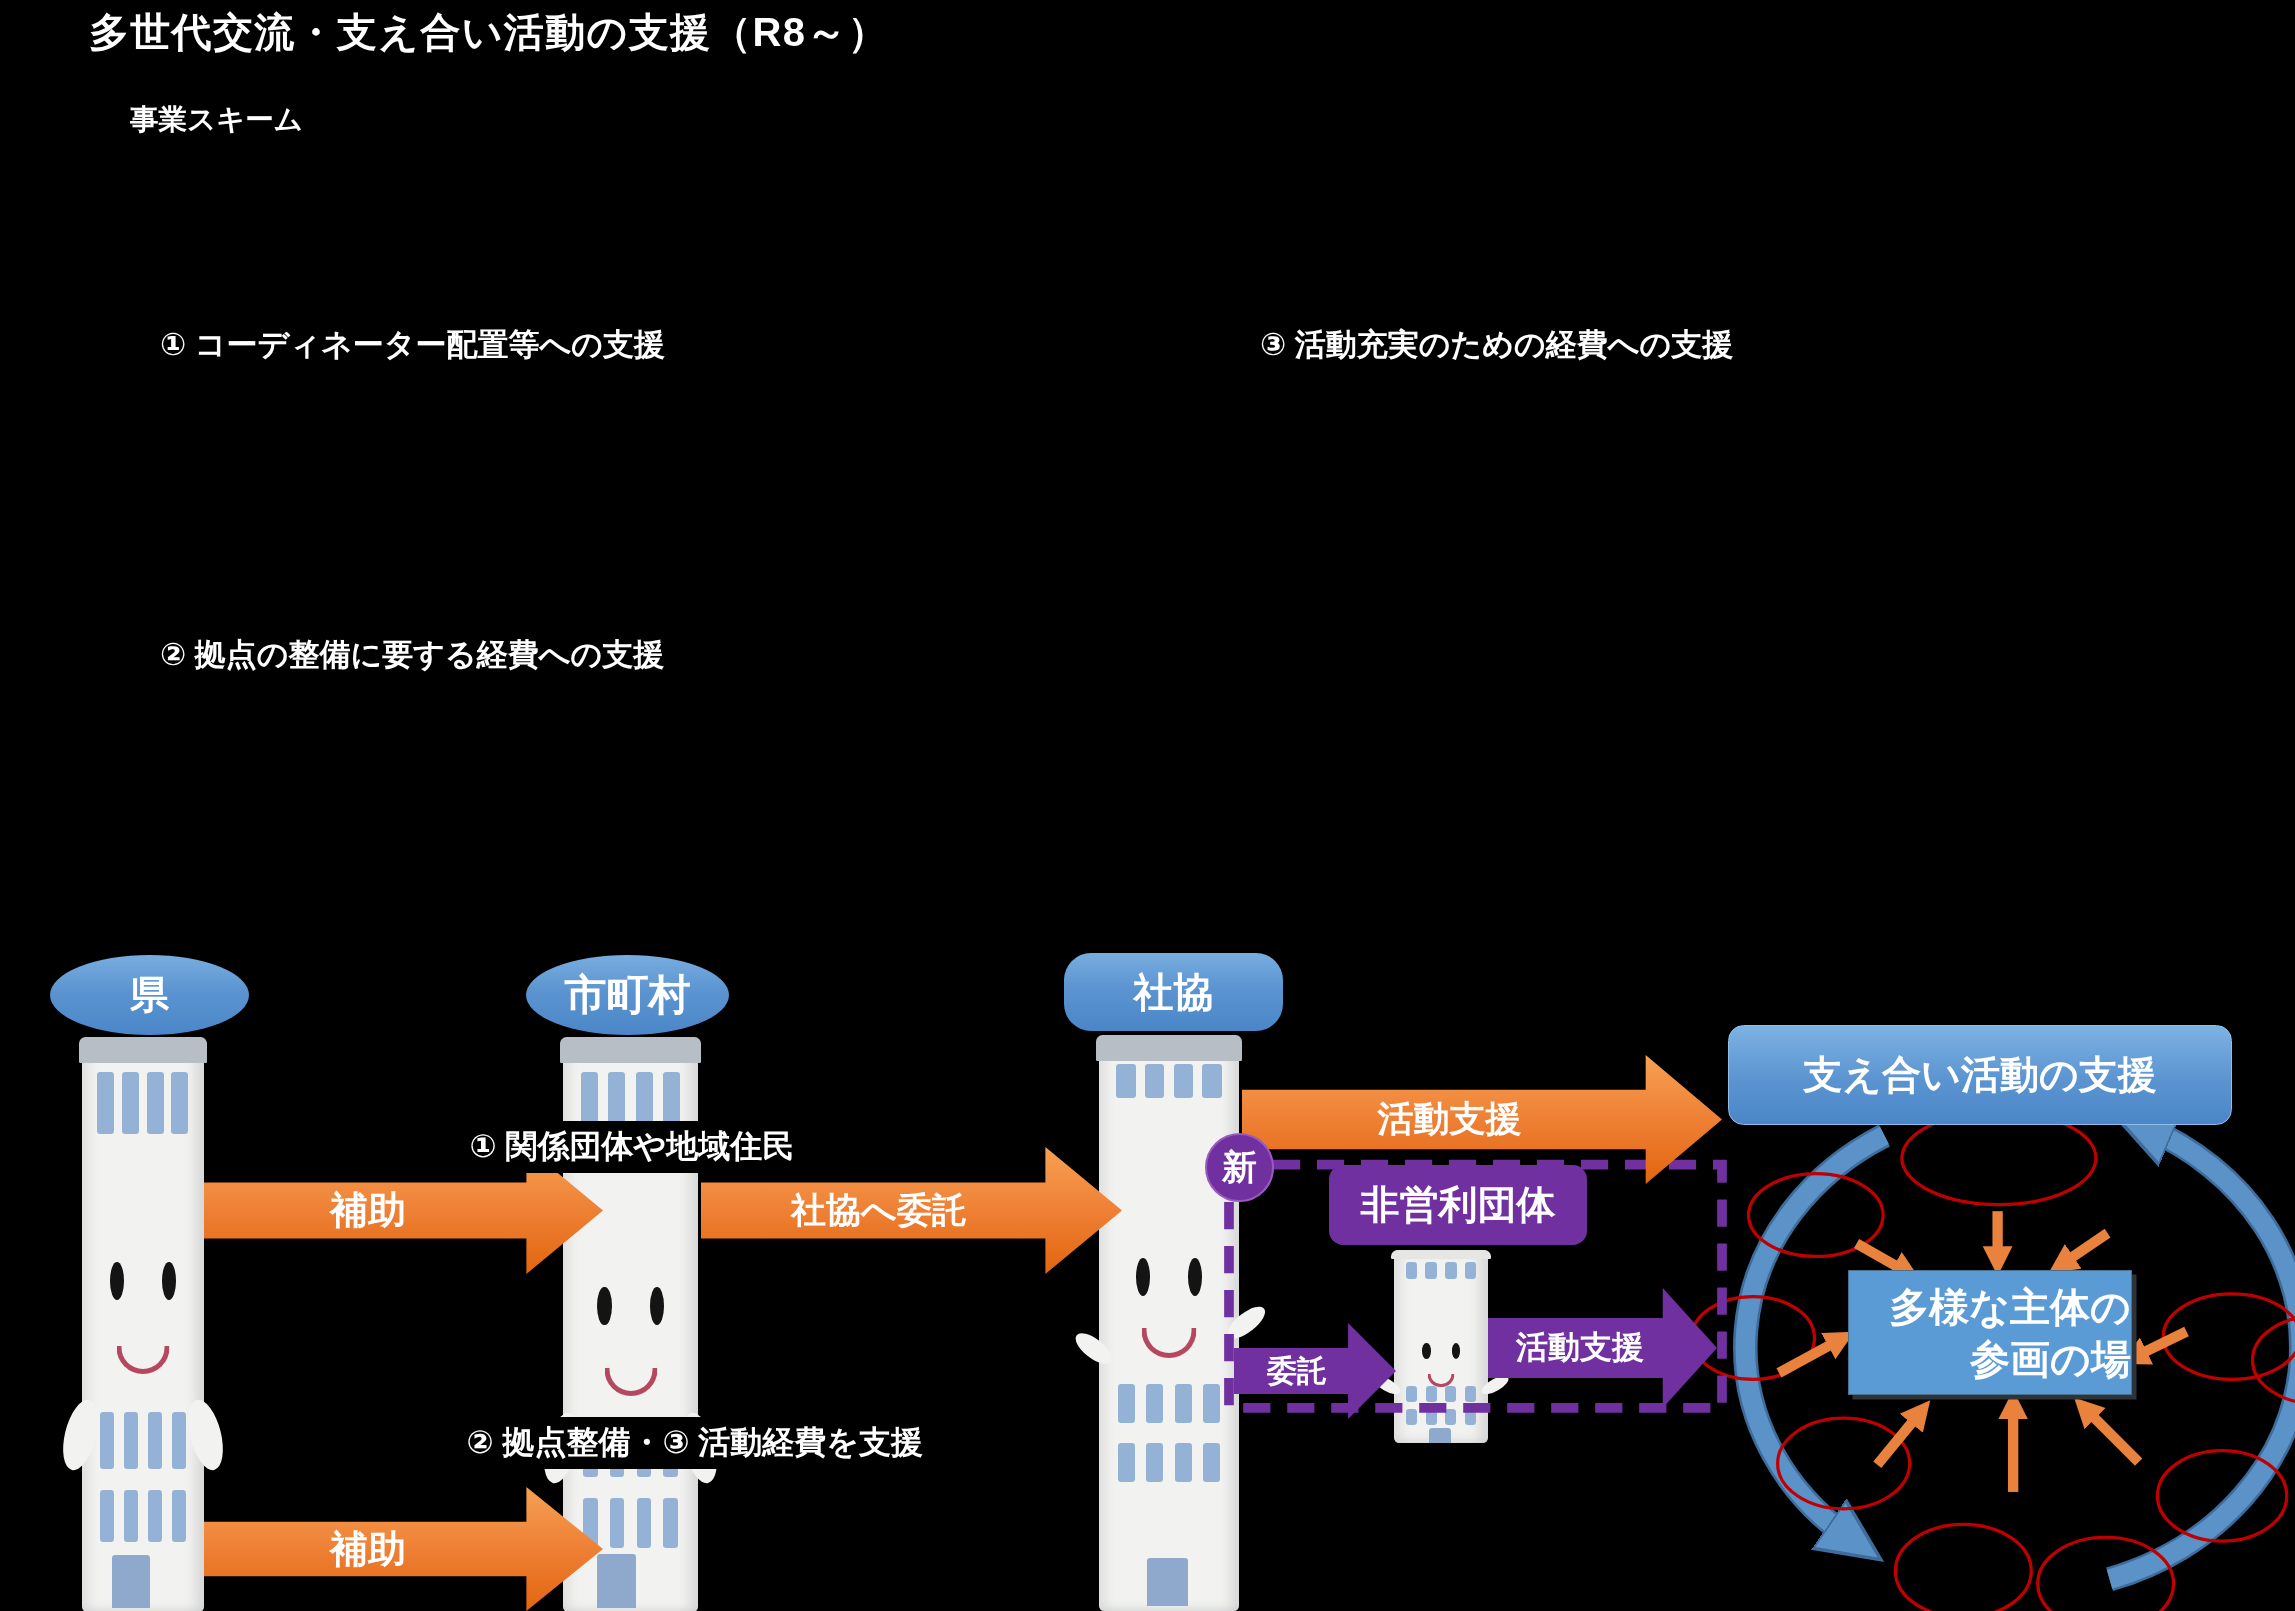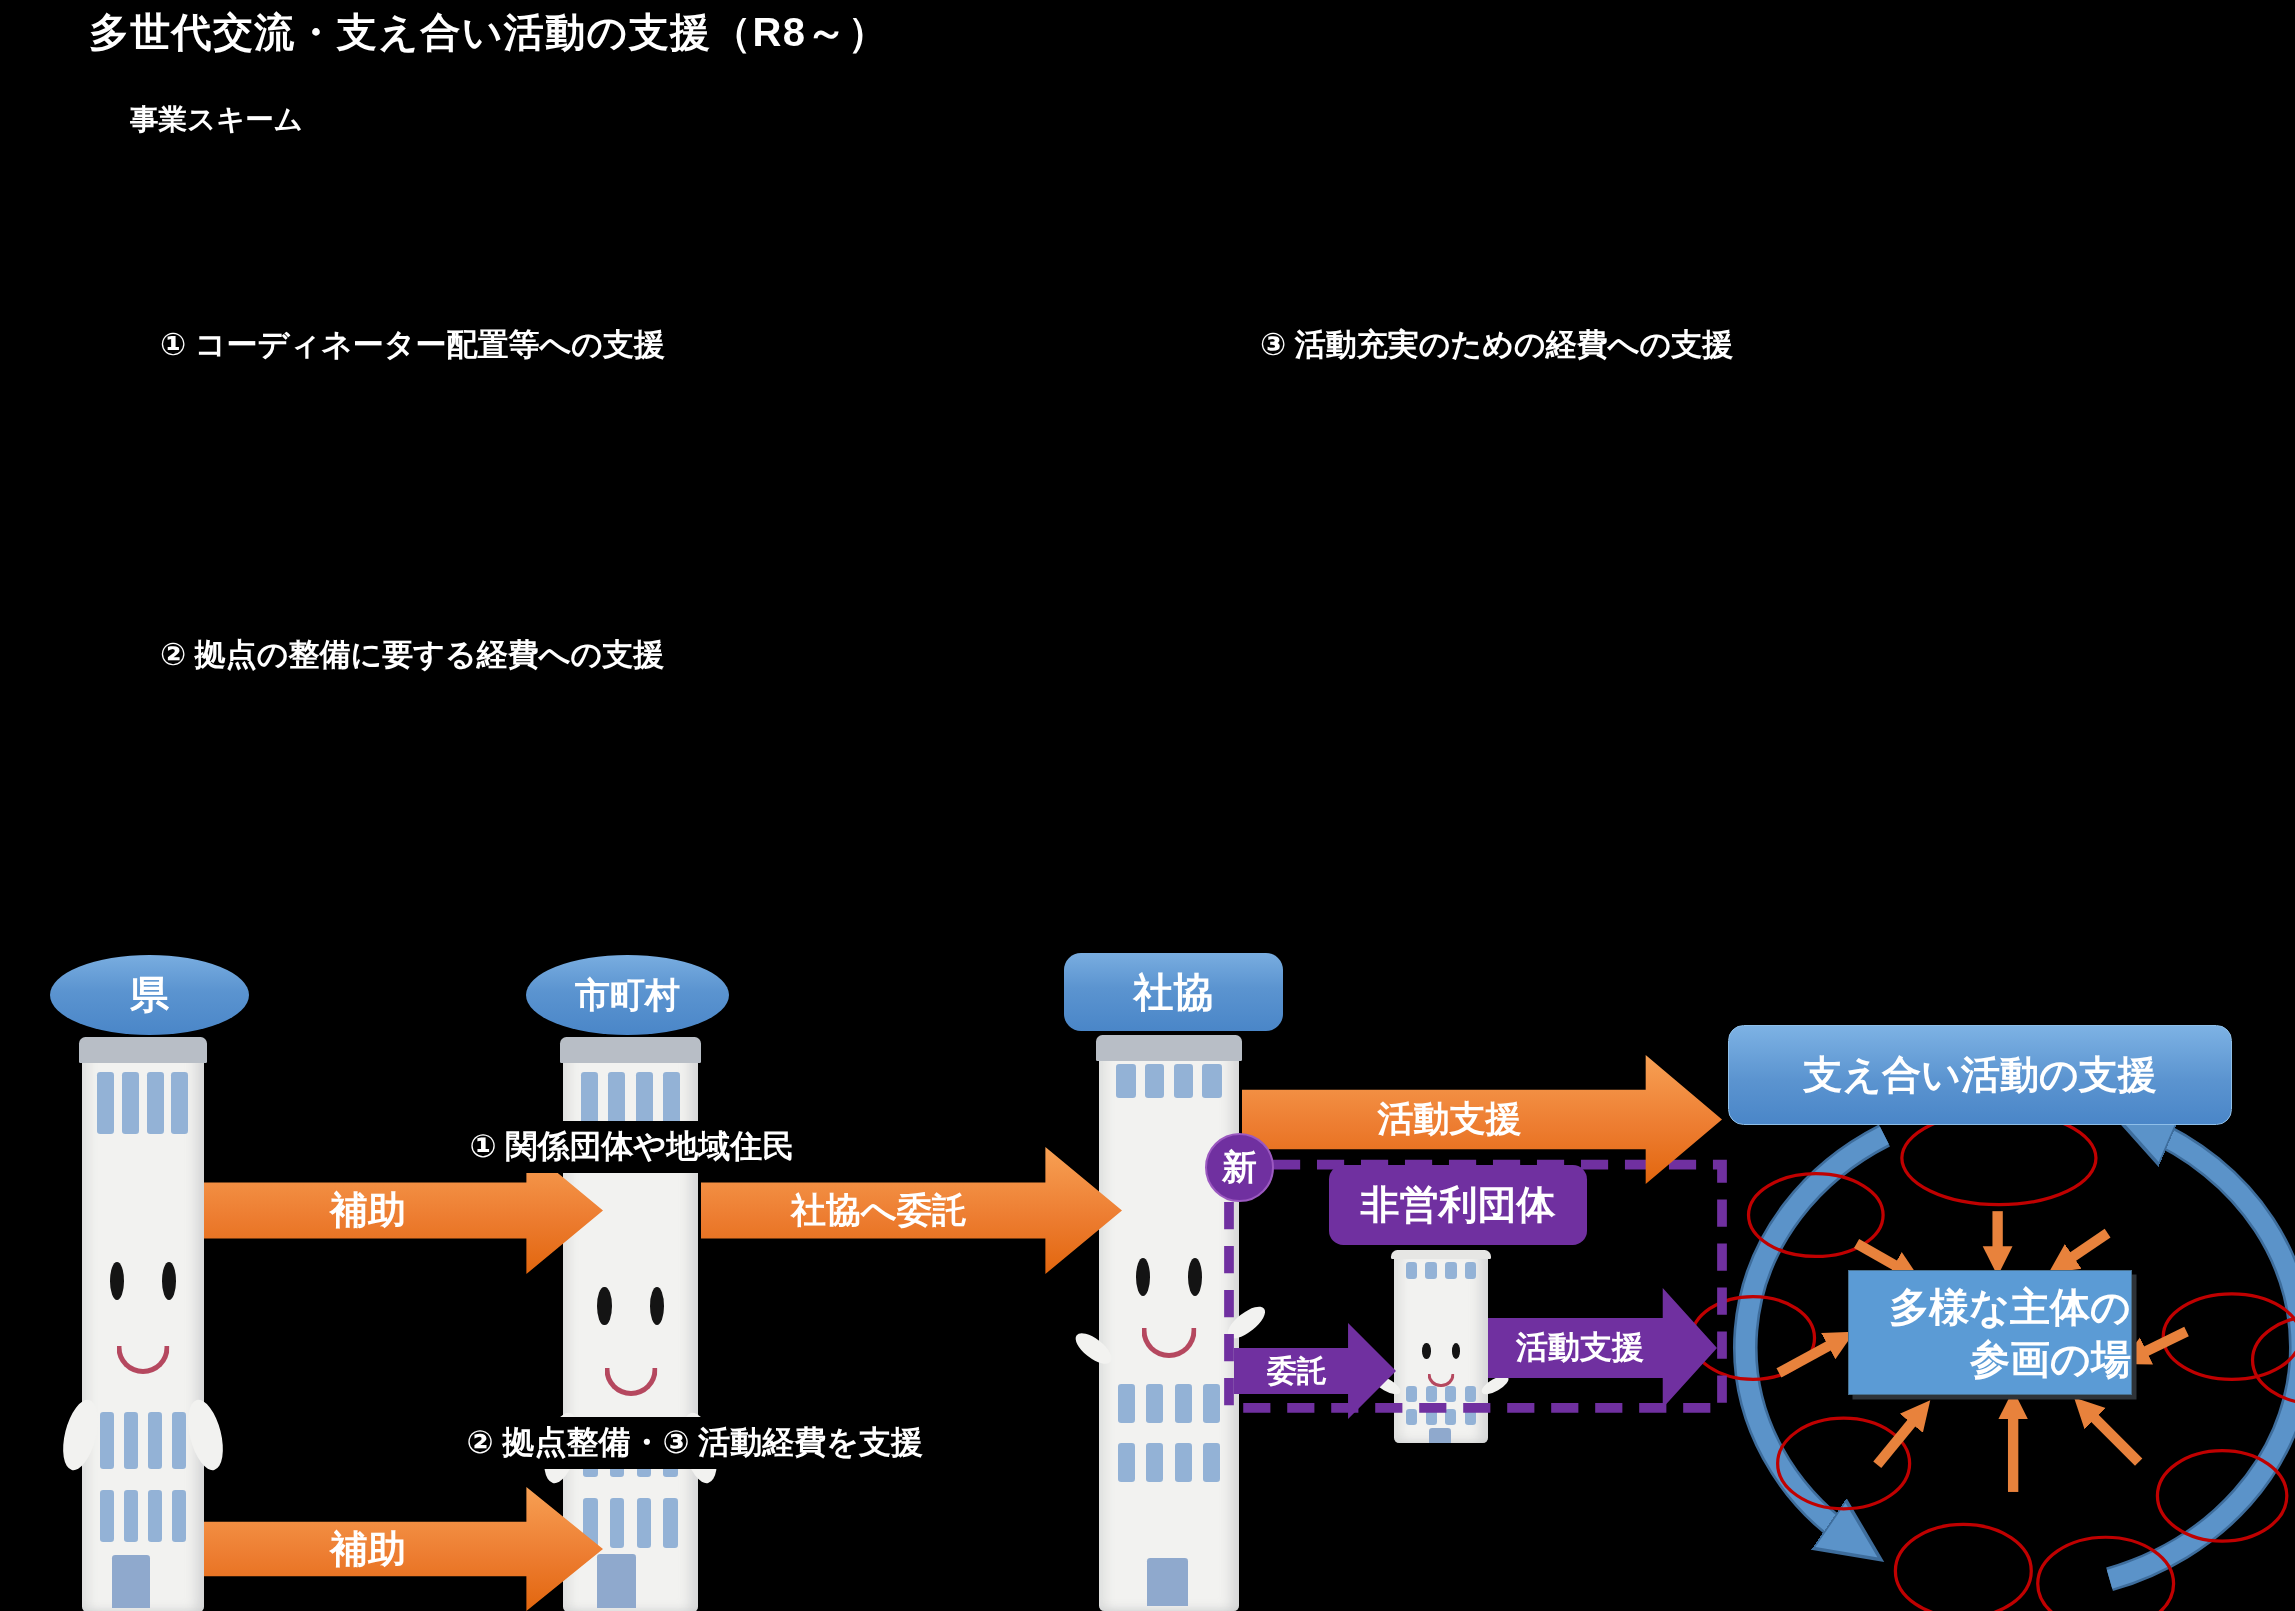--- a/index.html
+++ b/index.html
@@ -257,25 +257,25 @@
 
   <div class="abs arrowP" style="left:1456px;top:1288px;width:229px;height:120px;font-size:32px;padding-right:45px;box-sizing:border-box;
        clip-path:polygon(0 25%,76.3% 25%,76.3% 0,100% 50%,76.3% 100%,76.3% 75%,0 75%);">
     <span>活動支援</span>
   </div>
 
   <div class="abs oval" style="left:18px;top:955px;width:199px;height:80px;font-size:39px;">
     <span>県</span>
   </div>
 
-  <div class="abs oval" style="left:494px;top:955px;width:203px;height:80px;font-size:35px;">
+  <div class="abs oval" style="left:494px;top:955px;width:203px;height:80px;font-size:42px;">
     <span>市町村</span>
   </div>
 
-  <div class="abs bluebox" style="left:1032px;top:953px;width:219px;height:78px;border-radius:17px;font-size:40px;">
+  <div class="abs bluebox" style="left:1032px;top:953px;width:219px;height:78px;border-radius:27px;font-size:40px;">
     <span>社協</span>
   </div>
 
   <div class="abs gradbox" style="left:1696px;top:1025px;width:502px;height:98px;border-radius:15.5px;font-size:39px;">
     <span>支え合い活動の支援</span>
   </div>
 
   <div class="abs purplebox" style="left:1297px;top:1165px;width:258px;height:80px;border-radius:14.2px;font-size:39px;">
     <span>非営利団体</span>
   </div>

